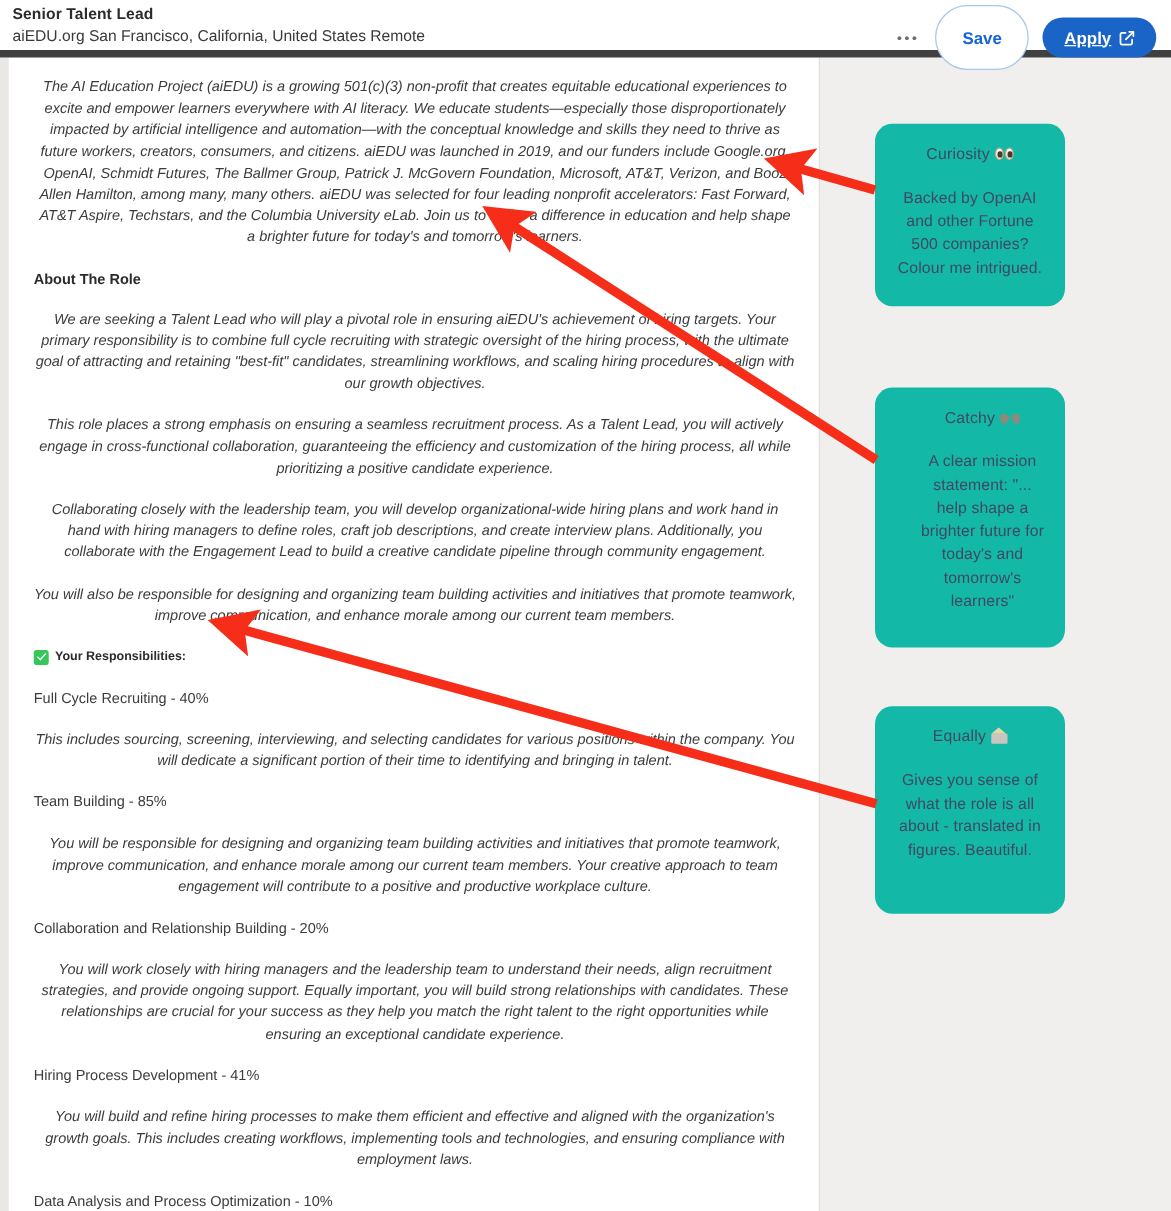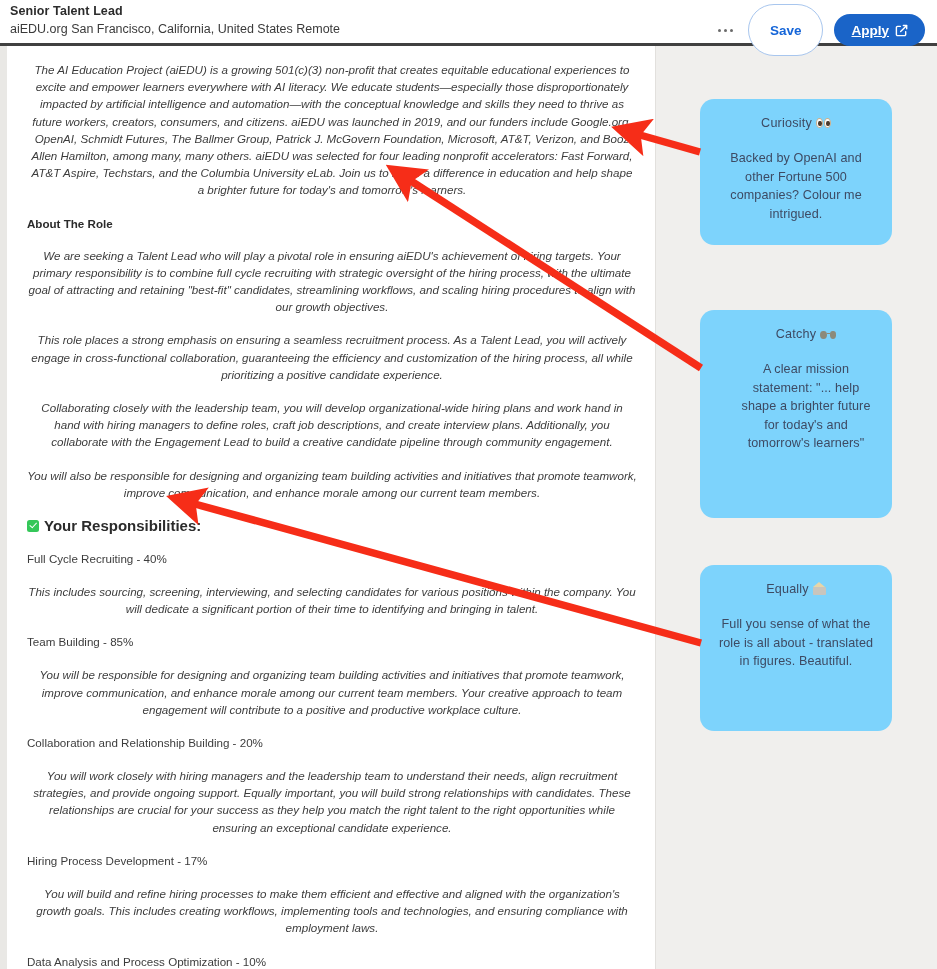--- a/index.html
+++ b/index.html
@@ -16,21 +16,21 @@
     width: 937px; height: 969px;
     background: #f0efed;
     overflow: hidden;
   }
 
   
   .header {
     position: absolute; left: 0; top: 0;
     width: 937px; height: 46px;
     background: #ffffff;
-    border-bottom: 3px solid #404040;
+    border-bottom: 6px solid #404040;
     z-index: 5;
   }
   .header-titles {
     position: absolute; left: 10px; top: 3px;
   }
   .job-title {
     font-size: 12.5px; font-weight: bold; color: #2c2c2c;
     letter-spacing: .1px; line-height: 16px;
     margin: 0 0 2px 0;
   }
@@ -89,21 +89,21 @@
     line-height: 17.2px;
     color: #3c3c3c;
     text-align: center;
     font-style: italic;
   }
   .sec-heading {
     font-size: 11.6px; font-weight: bold; color: #2b2b2b;
     margin: 0 0 15px 0; line-height: 17px;
   }
   .resp-heading {
-    font-size: 15px; font-weight: bold; color: #2b2b2b;
+    font-size: 10px; font-weight: bold; color: #2b2b2b;
     margin: 0 0 16px 0; line-height: 17px;
     display: flex; align-items: center; gap: 5px;
   }
   .check-emoji {
     display: inline-block; width: 12px; height: 12px;
     background: #35c759; border-radius: 2.5px;
     position: relative; flex: 0 0 auto;
   }
   .check-emoji::after {
     content: ""; position: absolute;
@@ -112,22 +112,22 @@
     transform: rotate(42deg);
   }
   .sub-item {
     font-size: 11.6px; color: #3c3c3c; line-height: 17px;
     margin: 0 0 16px 0;
   }
 
   
   .card {
     position: absolute;
-    width: 192px;
-    background: #7dd3fc;
+    width: 152px;
+    background: #14b8a6;
     border-radius: 14px;
     padding: 16px 14px;
     z-index: 3;
     font-family: "Liberation Sans", sans-serif;
   }
   .card-title {
     text-align: center;
     font-size: 12.6px;
     color: #3d4a63;
     margin: 0 0 17px 0;
@@ -246,21 +246,21 @@
 
       <div class="sub-item">Full Cycle Recruiting - 40%</div>
       <p>This includes sourcing, screening, interviewing, and selecting candidates for various positions within the company. You will dedicate a significant portion of their time to identifying and bringing in talent.</p>
 
       <div class="sub-item">Team Building - 85%</div>
       <p>You will be responsible for designing and organizing team building activities and initiatives that promote teamwork, improve communication, and enhance morale among our current team members. Your creative approach to team engagement will contribute to a positive and productive workplace culture.</p>
 
       <div class="sub-item">Collaboration and Relationship Building - 20%</div>
       <p>You will work closely with hiring managers and the leadership team to understand their needs, align recruitment strategies, and provide ongoing support. Equally important, you will build strong relationships with candidates. These relationships are crucial for your success as they help you match the right talent to the right opportunities while ensuring an exceptional candidate experience.</p>
 
-      <div class="sub-item">Hiring Process Development - 17%</div>
+      <div class="sub-item">Hiring Process Development - 41%</div>
       <p>You will build and refine hiring processes to make them efficient and effective and aligned with the organization's growth goals. This includes creating workflows, implementing tools and technologies, and ensuring compliance with employment laws.</p>
 
       <div class="sub-item">Data Analysis and Process Optimization - 10%</div>
 
     </div>
   </div>
 
   <div class="card" id="card-curiosity">
     <div class="card-title">
       <span>Curiosity</span><span class="emj"><span class="emoji-eyes"><i></i><i></i></span></span>
@@ -272,21 +272,21 @@
     <div class="card-title">
       <span>Catchy</span><span class="emj"><span class="emoji-glasses"><i></i><i></i></span></span>
     </div>
     <div class="card-body">A clear mission statement: "... help shape a brighter future for today's and tomorrow's learners"</div>
   </div>
 
   <div class="card" id="card-clarity">
     <div class="card-title">
       <span>Equally</span><span class="emj"><span class="emoji-building"></span></span>
     </div>
-    <div class="card-body">Full you sense of what the role is all about - translated in figures. Beautiful.</div>
+    <div class="card-body">Gives you sense of what the role is all about - translated in figures. Beautiful.</div>
   </div>
 
   <svg id="arrow-layer" viewBox="0 0 937 969">
     <defs>
       <marker id="ah" markerWidth="5.2" markerHeight="5.2" refX="1.2" refY="2.6" orient="auto" markerUnits="strokeWidth">
         <path d="M0,0 L5.2,2.6 L0,5.2 L1.1,2.6 Z" fill="#f62d18"></path>
       </marker>
     </defs>
 
     <path d="M700,152 L640,135" stroke="#f62d18" stroke-width="7.5" fill="none" marker-end="url(#ah)"></path>

